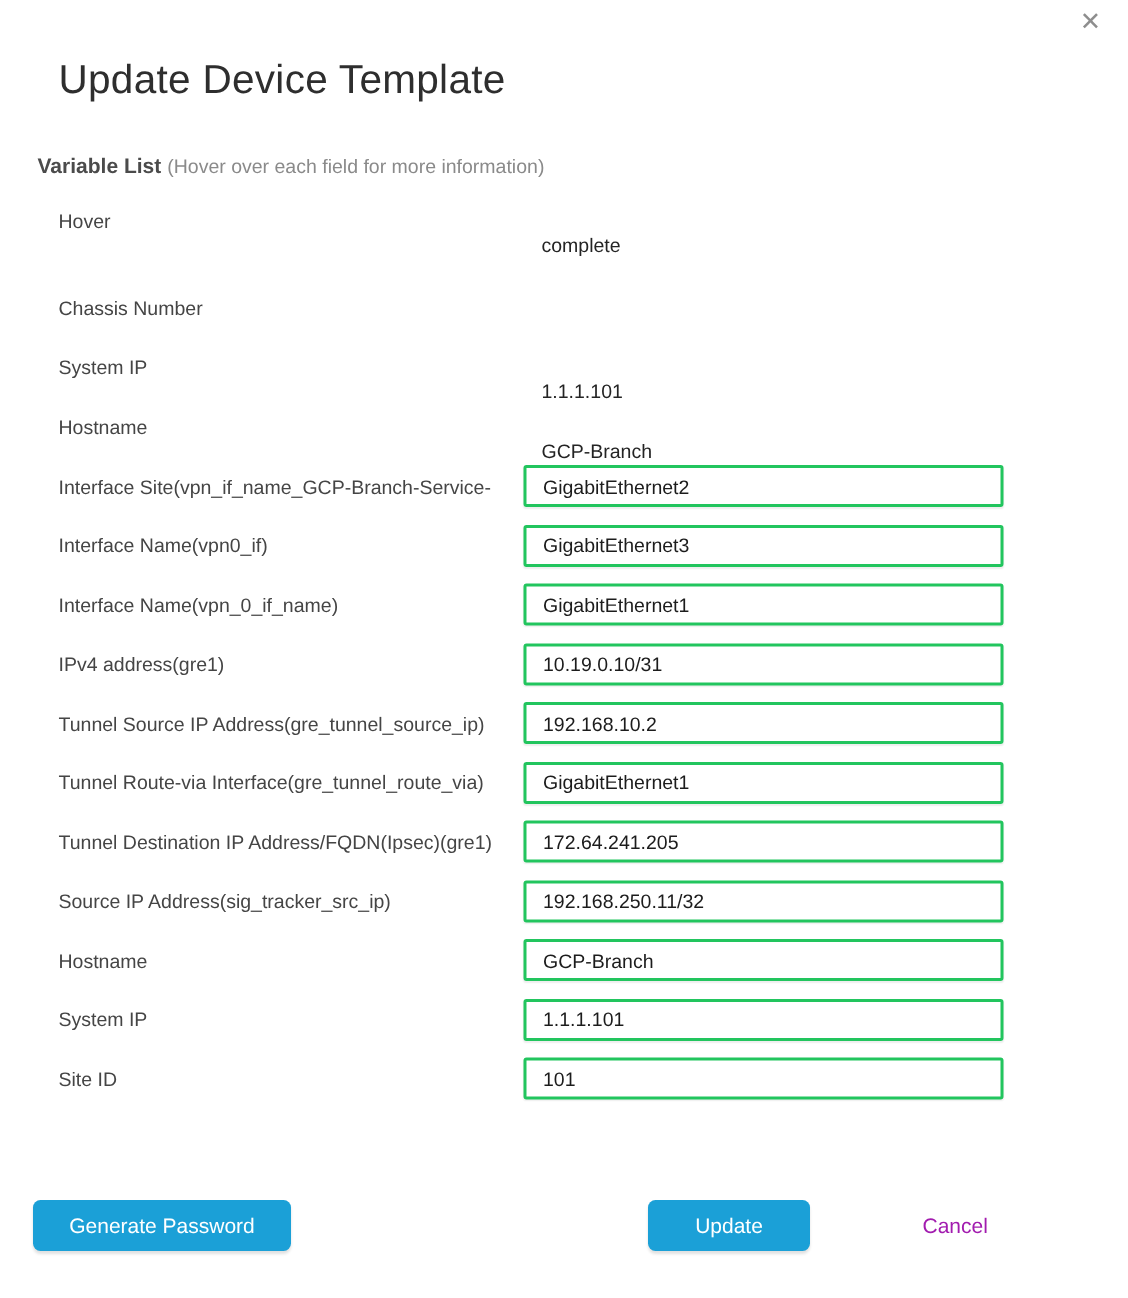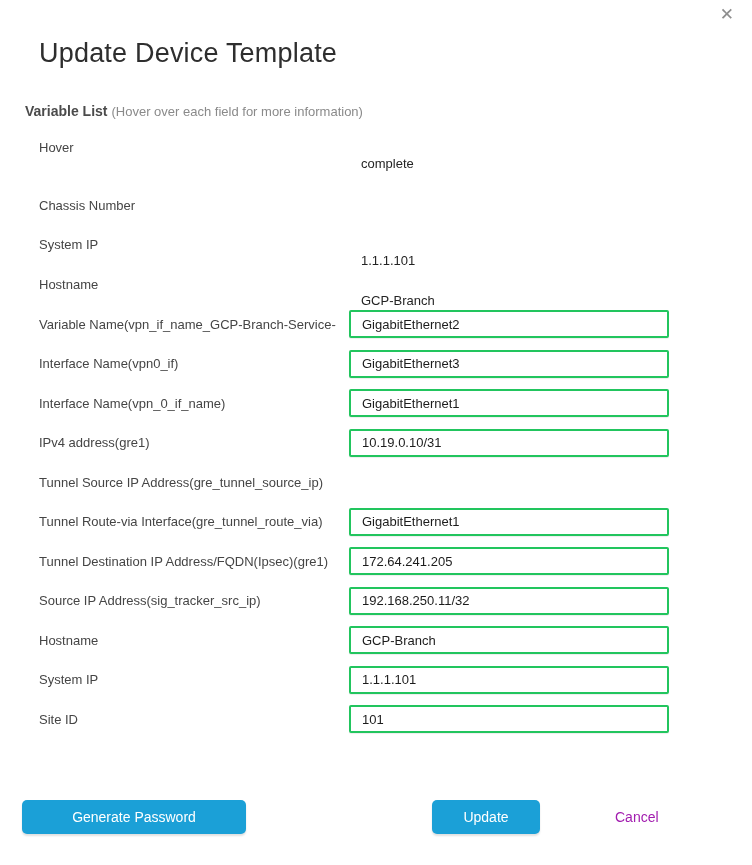--- a/index.html
+++ b/index.html
@@ -116,21 +116,21 @@
     height: 34px;
     background: #1ba0d7;
     border: none;
     border-radius: 5px;
     color: #ffffff;
     font-family: "Liberation Sans", sans-serif;
     font-size: 14px;
     cursor: pointer;
     box-shadow: 0 2px 2px rgba(0,0,0,0.12);
   }
-  .btn-generate { left: 22px; width: 224px; }
+  .btn-generate { left: 22px; width: 172px; }
   .btn-update  { left: 432px; width: 108px; }
 
   .cancel-link {
     position: absolute;
     top: 800px;
     left: 615px;
     height: 34px;
     line-height: 34px;
     font-size: 14px;
     color: #a21caf;
@@ -164,41 +164,42 @@
     <div class="field-value">1.1.1.101</div>
   </div>
   <div class="static-row" style="top:277px">
     <div class="field-label">Hostname</div>
     <div class="field-value">GCP-Branch</div>
   </div>
 
   <div class="edit-rows">
 
     <div class="edit-row">
-      <div class="field-label">Variable Name(vpn_if_name_GCP-Branch-Service-</div>
+      <div class="field-label">Interface Site(vpn_if_name_GCP-Branch-Service-</div>
       <input type="text" value="GigabitEthernet2" style="">
     </div>
 
     <div class="edit-row">
       <div class="field-label">Interface Name(vpn0_if)</div>
       <input type="text" value="GigabitEthernet3" style="">
     </div>
 
     <div class="edit-row">
       <div class="field-label">Interface Name(vpn_0_if_name)</div>
       <input type="text" value="GigabitEthernet1" style="">
     </div>
 
     <div class="edit-row">
       <div class="field-label">IPv4 address(gre1)</div>
       <input type="text" value="10.19.0.10/31" style="">
     </div>
 
     <div class="edit-row">
       <div class="field-label">Tunnel Source IP Address(gre_tunnel_source_ip)</div>
+      <input type="text" value="192.168.10.2" style="">
     </div>
 
     <div class="edit-row">
       <div class="field-label">Tunnel Route-via Interface(gre_tunnel_route_via)</div>
       <input type="text" value="GigabitEthernet1" style="">
     </div>
 
     <div class="edit-row">
       <div class="field-label">Tunnel Destination IP Address/FQDN(Ipsec)(gre1)</div>
       <input type="text" value="172.64.241.205" style="">

